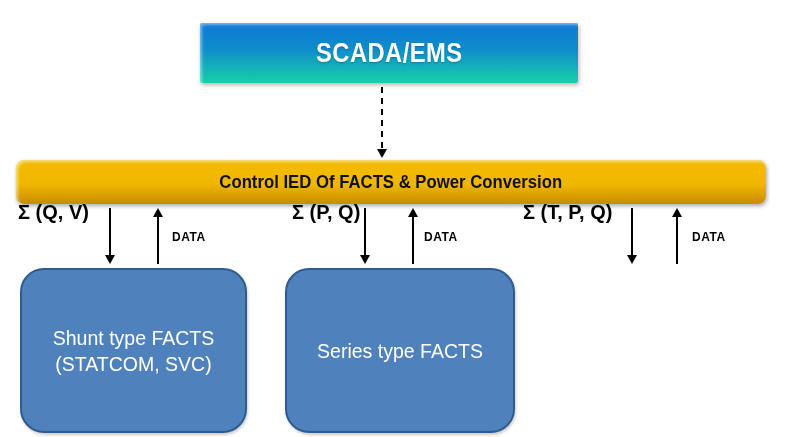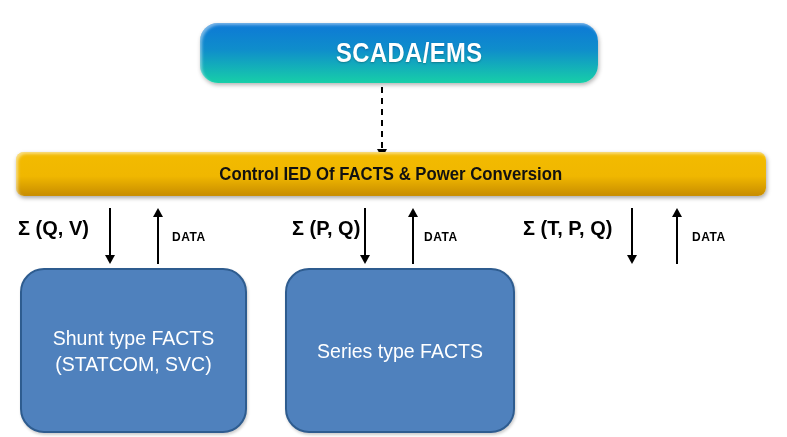--- a/index.html
+++ b/index.html
@@ -4,60 +4,59 @@
 <style>
   html,body{margin:0;padding:0;background:#ffffff;}
   #stage{
     position:relative;width:787px;height:437px;background:#ffffff;overflow:hidden;
     font-family:"Liberation Sans","DejaVu Sans",sans-serif;
   }
   .condensed{display:inline-block;transform:scaleX(.88);transform-origin:center;white-space:nowrap;}
 
   
   .scada{
-    position:absolute;left:200px;top:23px;width:378px;height:60px;border-radius:18px;
+    position:absolute;left:200px;top:23px;width:378px;height:60px;border-radius:2px;
     background:linear-gradient(to bottom,var(--scada-top,#0d78d6) 0%,#0f8ecb 45%,var(--scada-bottom,#17cfa8) 100%);
     box-shadow:1px 2px 4px rgba(0,0,0,.3), inset 2px 2px 3px rgba(255,255,255,.45);
     display:flex;align-items:center;justify-content:center;
     color:#ffffff;font-weight:bold;font-size:27px;letter-spacing:.5px;
     text-shadow:0 1px 2px rgba(0,0,0,.25);
-    padding-left:20px;
   }
 
   
   .dashed-arrow{position:absolute;left:376px;top:87px;width:12px;height:71px;}
   .dashed-arrow .dline{
     position:absolute;top:0;bottom:7px;left:50%;margin-left:-1px;width:2px;
     background:repeating-linear-gradient(to bottom,#000 0 6px,transparent 6px 11px);
   }
   .head-down{
     position:absolute;bottom:0;left:50%;margin-left:-5px;width:0;height:0;
     border-left:5px solid transparent;border-right:5px solid transparent;border-top:9px solid #000;
   }
   .head-up{
     position:absolute;top:0;left:50%;margin-left:-5px;width:0;height:0;
     border-left:5px solid transparent;border-right:5px solid transparent;border-bottom:9px solid #000;
   }
 
   
   .control-bar{
-    position:absolute;left:16px;top:152px;width:750px;height:44px;border-radius:8px;
+    position:absolute;left:16px;top:160px;width:750px;height:44px;border-radius:8px;
     background:linear-gradient(to bottom,var(--bar-top,#f3bb00) 0%,#f0b700 55%,var(--bar-bottom,#c78c00) 100%);
     box-shadow:1px 2px 4px rgba(0,0,0,.35), inset 2px 2px 3px rgba(255,255,255,.5);
     display:flex;align-items:center;justify-content:center;
     color:#111111;font-weight:bold;font-size:19px;
   }
 
   
   .varrow{position:absolute;width:12px;top:208px;height:56px;}
   .varrow.down .line{position:absolute;top:0;bottom:6px;left:50%;margin-left:-1px;width:2px;background:#000;}
   .varrow.up .line{position:absolute;top:6px;bottom:0;left:50%;margin-left:-1px;width:2px;background:#000;}
 
   .sig-label{
-    position:absolute;top:217px;color:#000;font-weight:bold;font-size:20px;white-space:nowrap;
+    position:absolute;top:201px;color:#000;font-weight:bold;font-size:20px;white-space:nowrap;
   }
   .data-label{
     position:absolute;top:230px;color:#000;font-weight:bold;font-size:12px;letter-spacing:.5px;white-space:nowrap;
   }
 
   
   .device{
     position:absolute;top:268px;height:165px;border-radius:24px;box-sizing:border-box;
     background:var(--device-fill,#4f81bd);border:2px solid var(--device-border,#2e5c8f);
     display:flex;flex-direction:column;align-items:center;justify-content:center;

